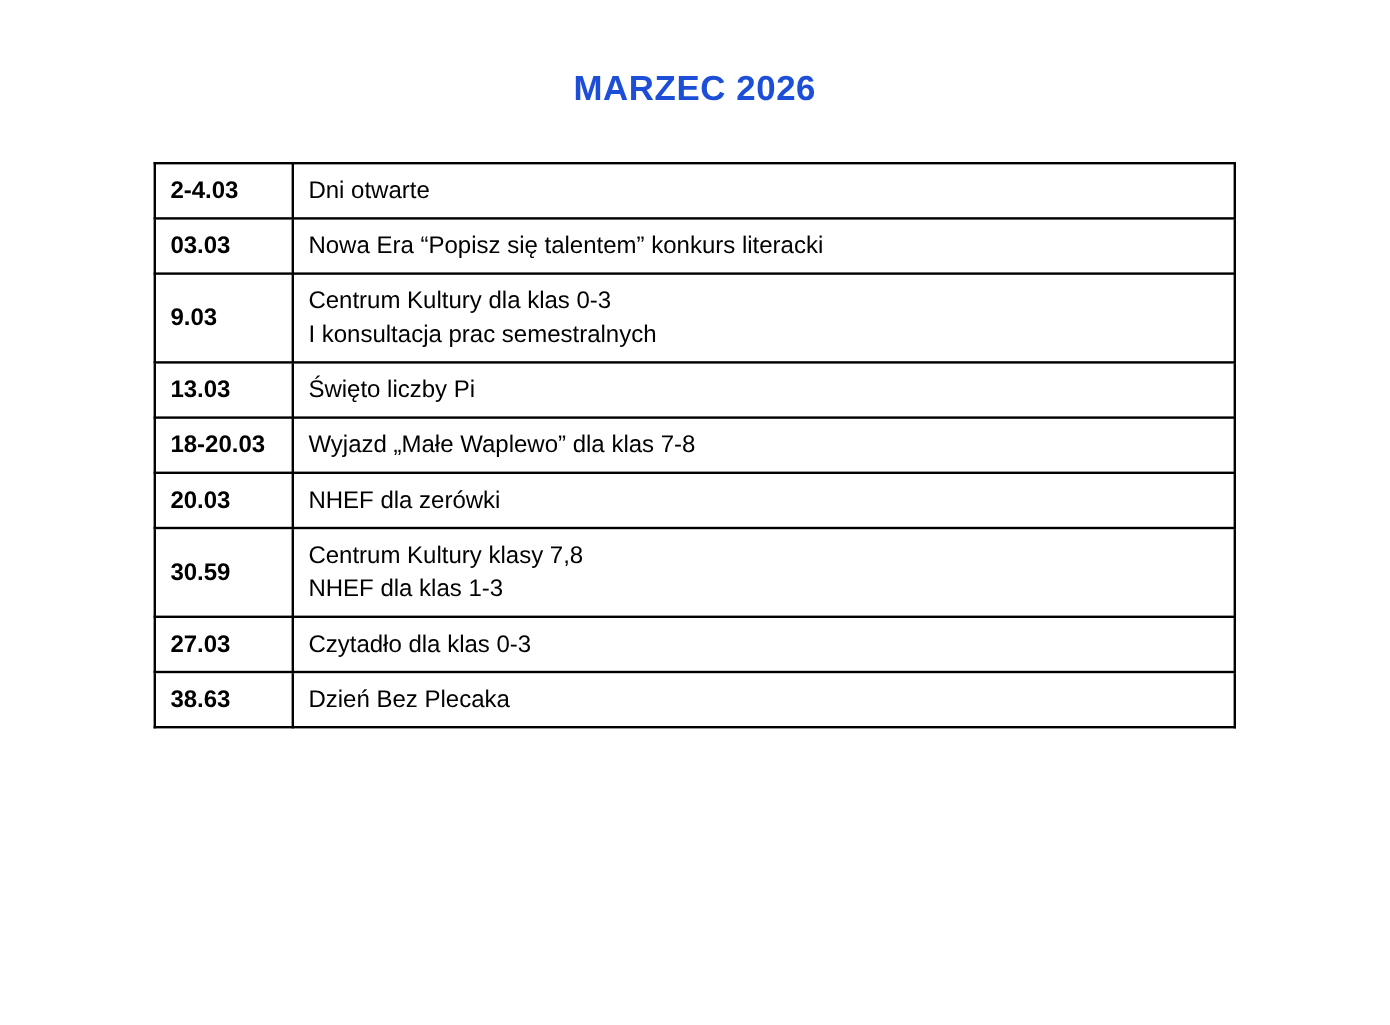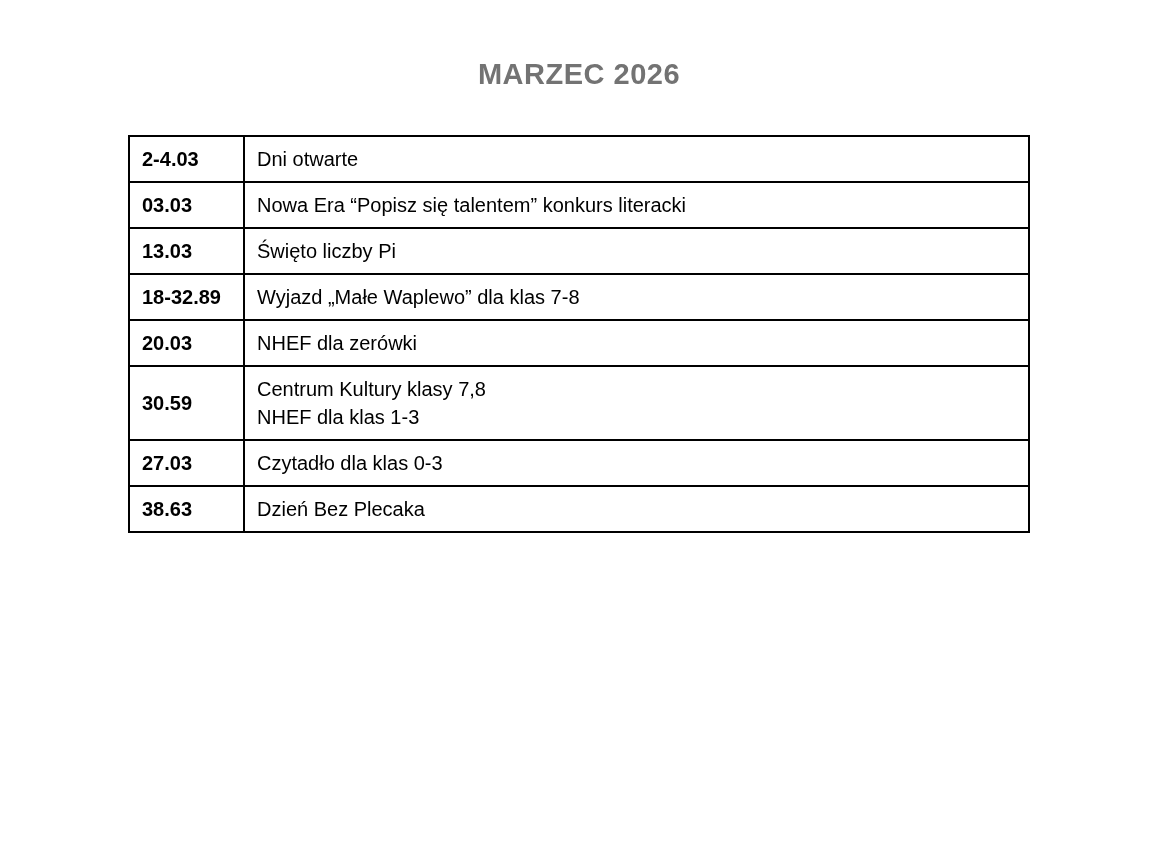--- a/index.html
+++ b/index.html
@@ -14,21 +14,21 @@
     background: #ffffff;
     overflow: hidden;
     position: relative;
   }
   .doc-title {
     margin-top: 58px;
     text-align: center;
     font-size: 29px;
     font-weight: bold;
     letter-spacing: 0.5px;
-    color: #737373;
+    color: #1d4ed8;
   }
   table.events {
     width: 902px;
     margin: 44px auto 0 auto;
     border-collapse: collapse;
     table-layout: fixed;
   }
   table.events td {
     border: 2px solid #000000;
     font-size: 20px;
@@ -58,25 +58,30 @@
     <tbody>
       <tr>
         <td class="date-cell">2-4.03</td>
         <td class="event-cell">Dni otwarte</td>
       </tr>
       <tr>
         <td class="date-cell">03.03</td>
         <td class="event-cell">Nowa Era “Popisz się talentem” konkurs literacki</td>
       </tr>
       <tr>
+        <td class="date-cell">9.03</td>
+        <td class="event-cell">Centrum Kultury dla klas 0-3
+I konsultacja prac semestralnych</td>
+      </tr>
+      <tr>
         <td class="date-cell">13.03</td>
         <td class="event-cell">Święto liczby Pi</td>
       </tr>
       <tr>
-        <td class="date-cell">18-32.89</td>
+        <td class="date-cell">18-20.03</td>
         <td class="event-cell">Wyjazd „Małe Waplewo” dla klas 7-8</td>
       </tr>
       <tr>
         <td class="date-cell">20.03</td>
         <td class="event-cell">NHEF dla zerówki</td>
       </tr>
       <tr>
         <td class="date-cell">30.59</td>
         <td class="event-cell">Centrum Kultury klasy 7,8
 NHEF dla klas 1-3</td>

